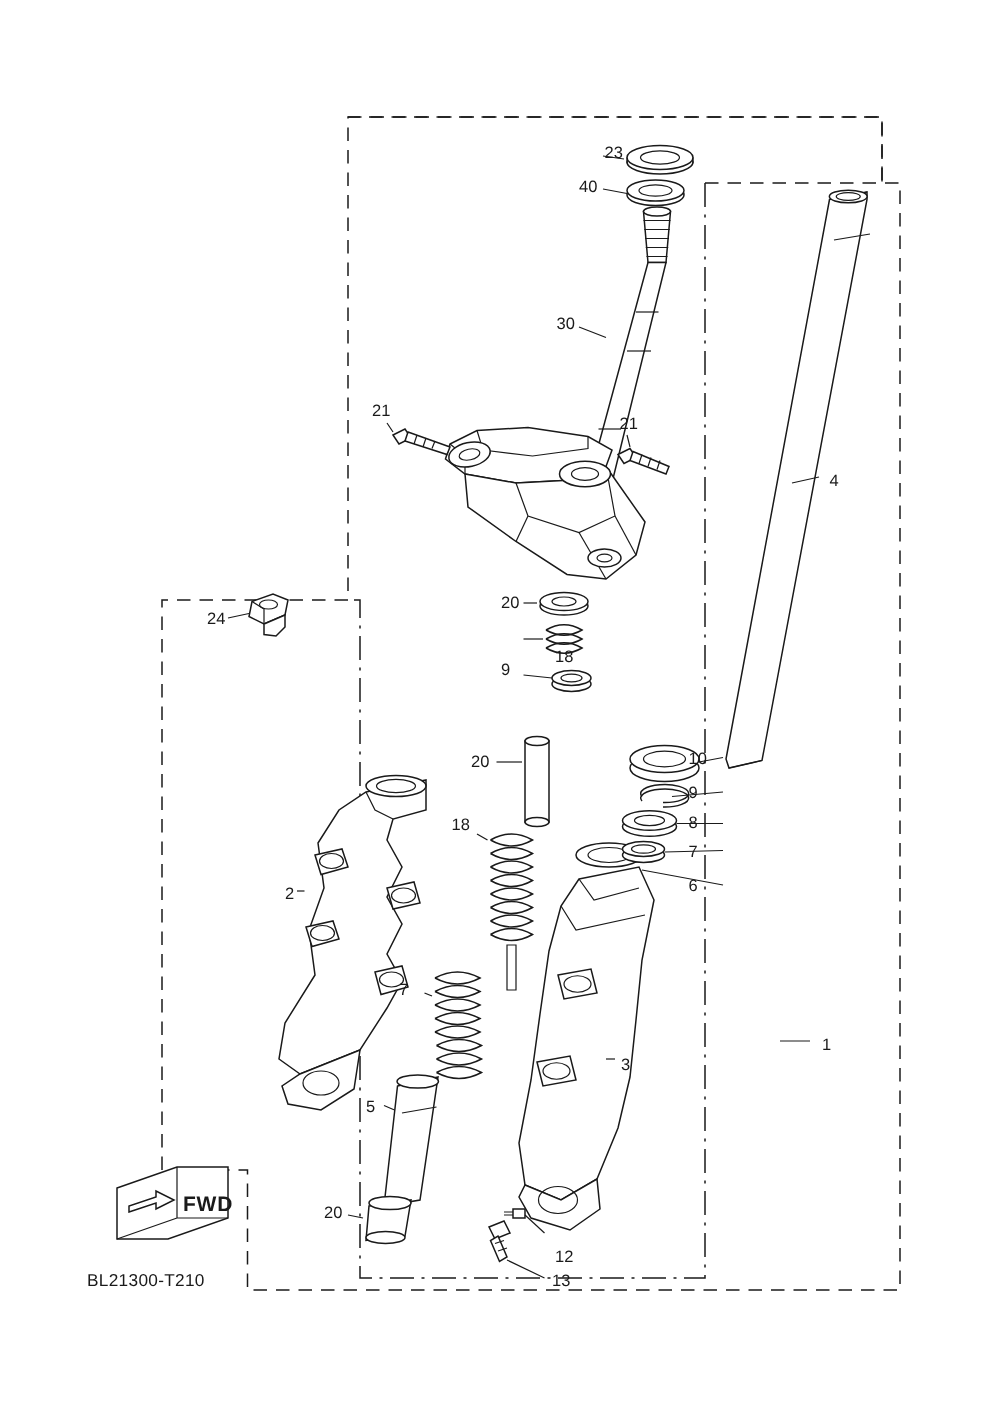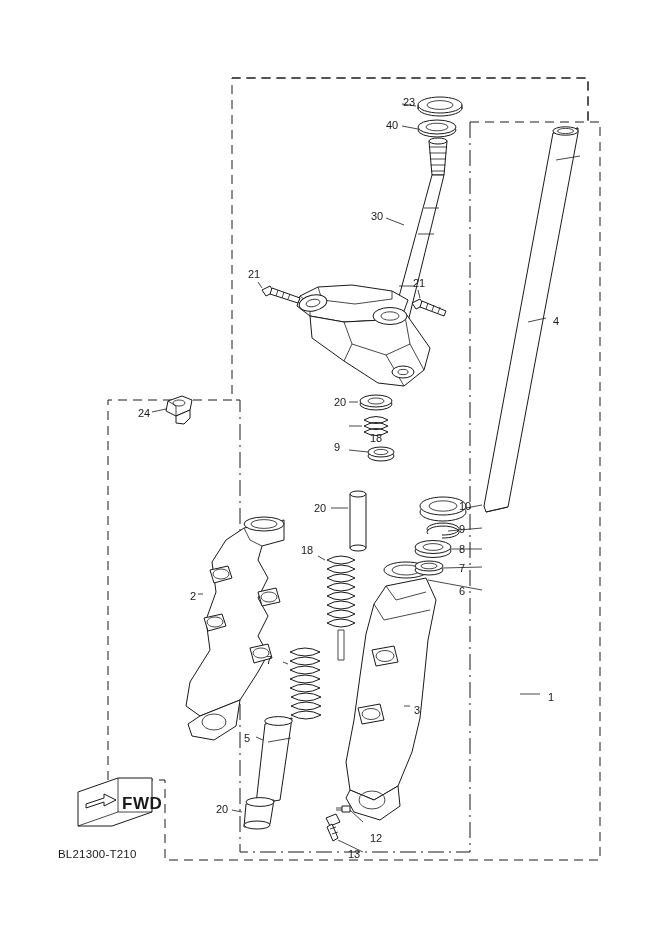--- a/index.html
+++ b/index.html
@@ -38,21 +38,21 @@
     position: absolute;
     left: 58px;
     top: 848px;
     font-size: 11.5px;
     color: #1a1a1a;
     letter-spacing: 0.2px;
     text-align: center;
   }
   .fwd-label {
     position: absolute;
-    font-size: 17px;
+    font-size: 14px;
     font-weight: bold;
     color: #1a1a1a;
     letter-spacing: 0.5px;
   }
 </style>
 </head>
 <body>
 
 <div id="sheet">
 
@@ -342,21 +342,21 @@
   <div class="callout" style="left:414px; top:705px;">3</div>
   <div class="callout" style="left:553px; top:316px;">4</div>
   <div class="callout" style="left:244px; top:733px;">5</div>
   <div class="callout" style="left:459px; top:586px;">6</div>
   <div class="callout" style="left:459px; top:563px;">7</div>
   <div class="callout" style="left:459px; top:544px;">8</div>
   <div class="callout" style="left:459px; top:524px;">9</div>
   <div class="callout" style="left:459px; top:501px;">10</div>
   <div class="callout" style="left:216px; top:804px;">20</div>
   <div class="callout" style="left:370px; top:833px;">12</div>
-  <div class="callout" style="left:348px; top:849px;">13</div>
+  <div class="callout" style="left:368px; top:849px;">13</div>
   <div class="callout" style="left:266px; top:655px;">7</div>
   <div class="callout" style="left:301px; top:545px;">18</div>
   <div class="callout" style="left:314px; top:503px;">20</div>
   <div class="callout" style="left:334px; top:442px;">9</div>
   <div class="callout" style="left:334px; top:433px;margin-left:36px;">18</div>
   <div class="callout" style="left:334px; top:397px;">20</div>
   <div class="callout" style="left:371px; top:211px;">30</div>
   <div class="callout" style="left:248px; top:269px;">21</div>
   <div class="callout" style="left:413px; top:278px;">21</div>
   <div class="callout" style="left:386px; top:120px;">40</div>

